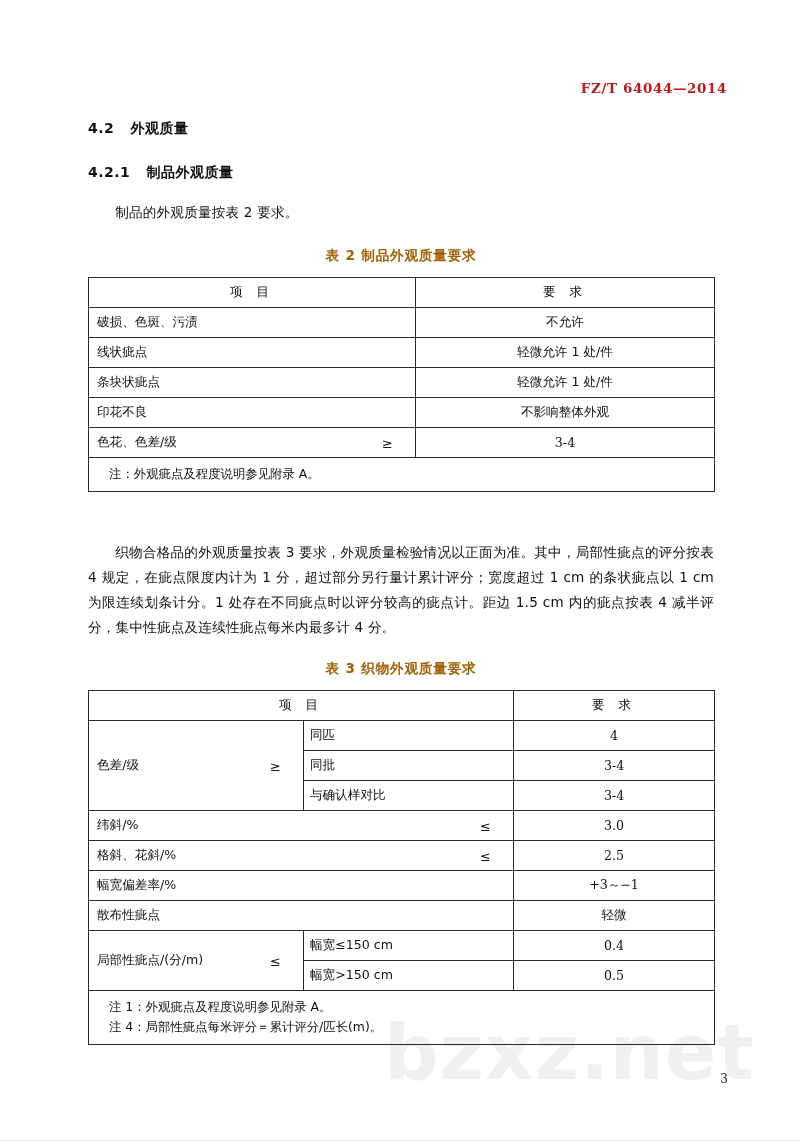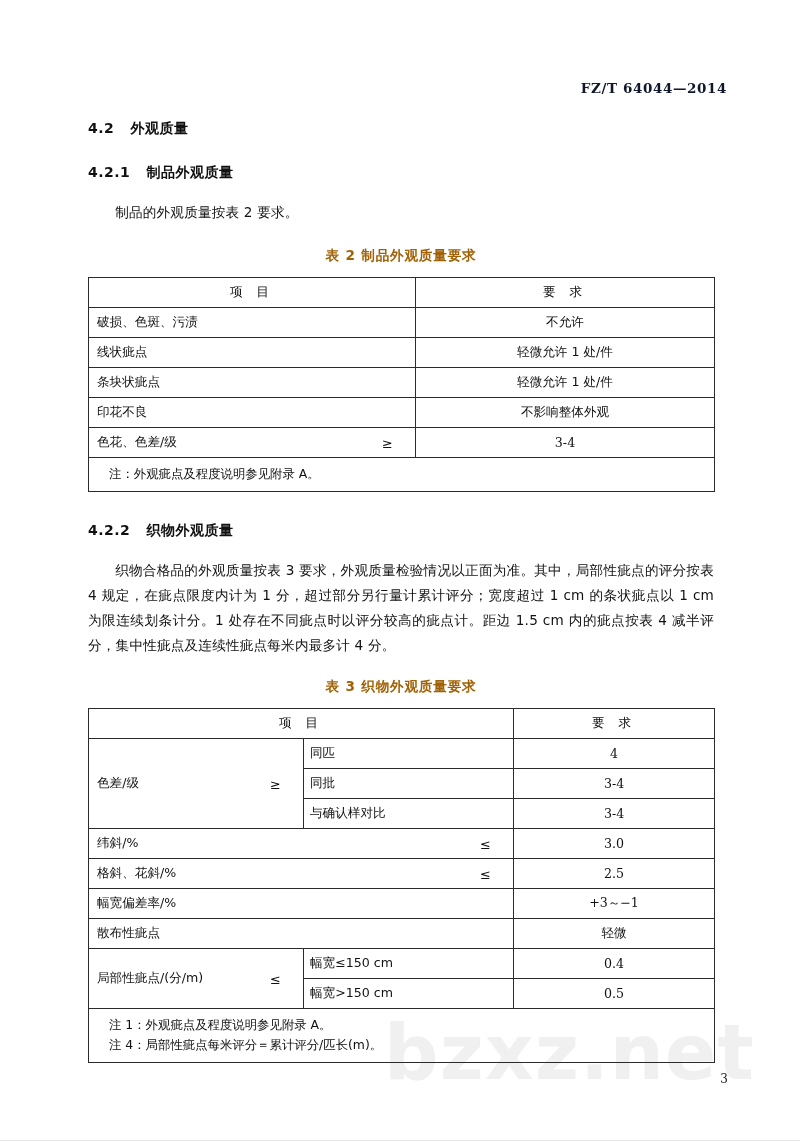--- a/index.html
+++ b/index.html
@@ -39,21 +39,21 @@
     padding: 0;
   }
   .header-code {
     position: absolute;
     top: 80px;
     right: 73px;
     font-family: "DejaVu Serif", "Liberation Serif", serif;
     font-size: 13.5px;
     font-weight: bold;
     letter-spacing: 0.6px;
-    color: #0f172a;
+    color: #b91c1c;
   }
   .body-area {
     position: absolute;
     left: 88px;
     top: 120px;
     width: 626px;
   }
   h2.sec {
     font-size: 14px;
     font-weight: bold;
@@ -222,23 +222,20 @@
             <td class="val-cell mono-num">3-4</td>
           </tr>
           <tr>
             <td class="note-cell" colspan="2">注：外观疵点及程度说明参见附录 A。</td>
           </tr>
         </tbody>
       </table>
 
       <div style="height:30px"></div>
 
-      <h2 class="sec">
-        <span class="sec-num">4.2.2</span>&nbsp;&nbsp;&nbsp;<span>织物外观质量</span>
-      </h2>
 
       <div class="sec-gap-2"></div>
 
       <p class="para indent">织物合格品的外观质量按表 3 要求，外观质量检验情况以正面为准。其中，局部性疵点的评分按表 4 规定，在疵点限度内计为 1 分，超过部分另行量计累计评分；宽度超过 1 cm 的条状疵点以 1 cm 为限连续划条计分。1 处存在不同疵点时以评分较高的疵点计。距边 1.5 cm 内的疵点按表 4 减半评分，集中性疵点及连续性疵点每米内最多计 4 分。</p>
 
       <div style="height:20px"></div>
 
       <p class="table-caption">表 3   织物外观质量要求</p>
 
       <div style="height:12px"></div>

